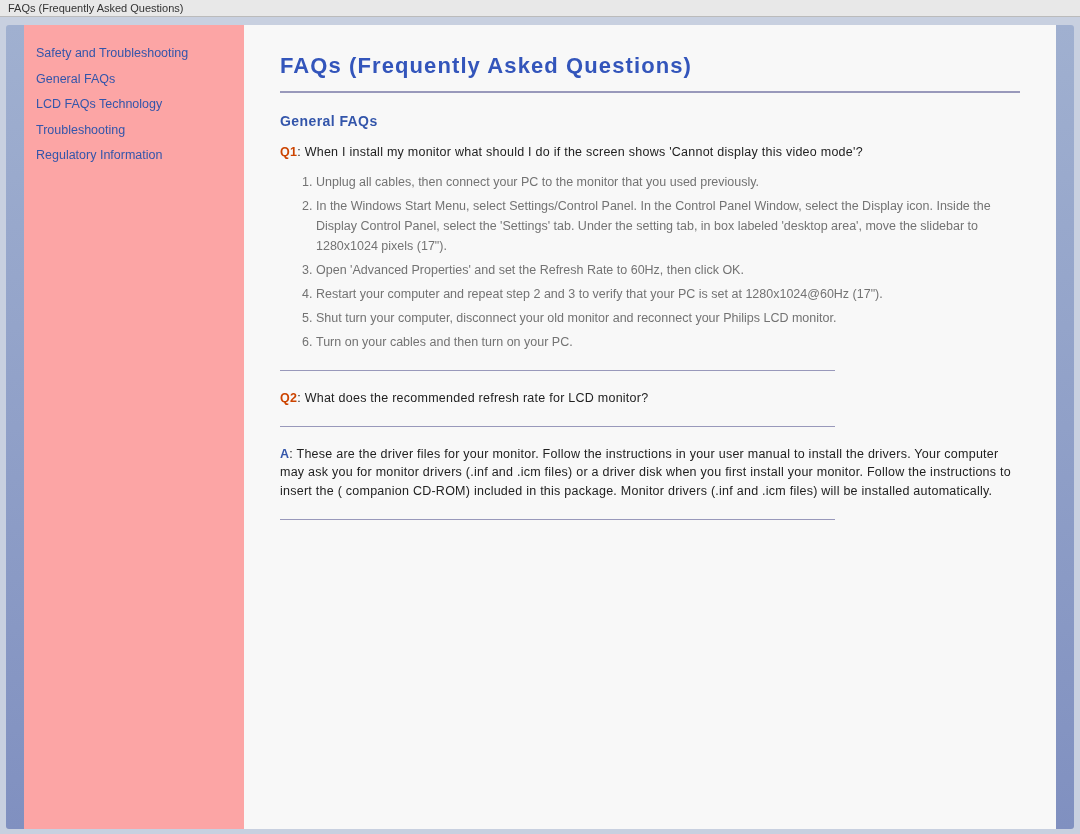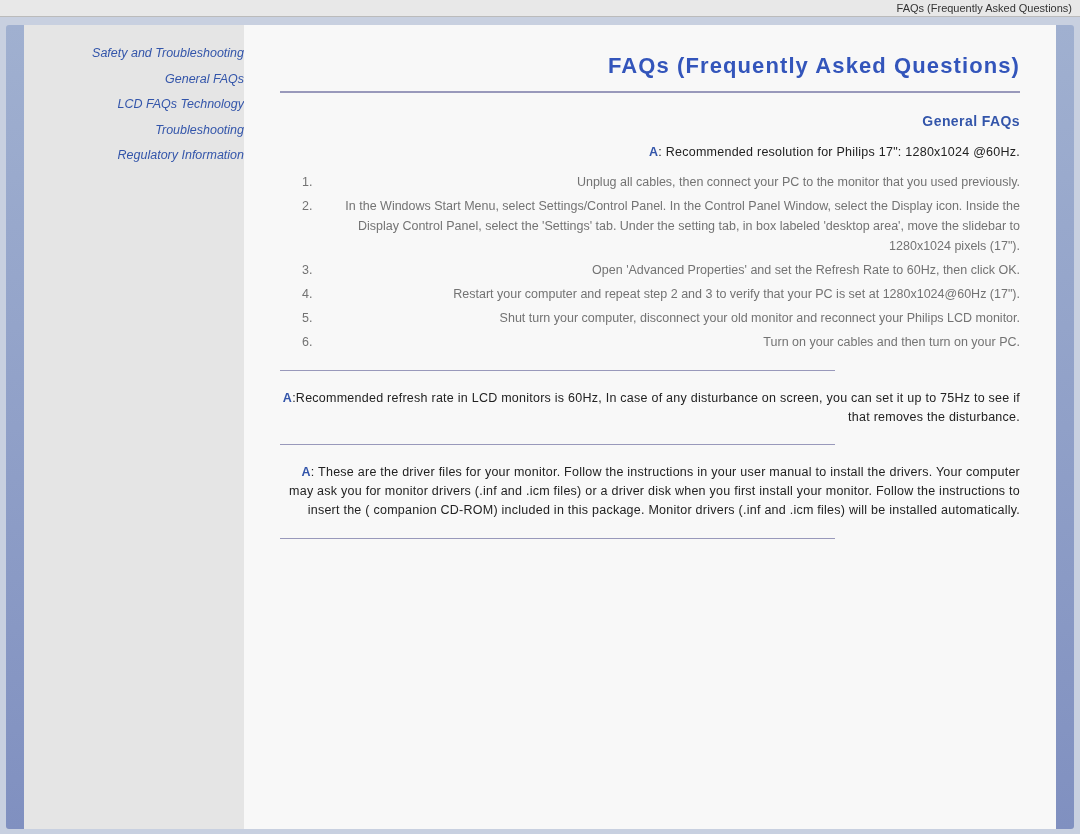--- a/index.html
+++ b/index.html
@@ -1,15 +1,15 @@
 <!DOCTYPE html>
 <html><head>
   <meta charset="utf-8">
   <style>
-    * { margin: 0; padding: 0; box-sizing: border-box; text-align: right; }
+    * { margin: 0; padding: 0; box-sizing: border-box; }
 
     body {
       font-family: Arial, sans-serif;
       font-size: 13px;
       background: #c8d0e0;
       width: 1080px;
       min-height: 834px;
     }
 
     .title-bar {
@@ -29,24 +29,23 @@
 
     .left-accent {
       width: 18px;
       background: linear-gradient(to bottom, #a0b0d0, #8090c0);
       border-radius: 3px 0 0 3px;
       flex-shrink: 0;
     }
 
     .sidebar {
       width: 220px;
-      background: #e5e5e5;
-      padding: 20px 0;
+      background: #fca5a5;
+      padding: 20px 12px;
       flex-shrink: 0;
-      font-style: italic;
     }
 
     .sidebar a {
       display: block;
       color: #3355aa;
       text-decoration: none;
       margin-bottom: 8px;
       font-size: 12.5px;
       line-height: 1.4;
     }
@@ -159,33 +158,33 @@
   </div>
 
   <div class="main-content">
     <div class="page-title">FAQs (Frequently Asked Questions)</div>
     <hr class="title-divider">
 
     <div class="section-title">General FAQs</div>
 
     <div id="questions-container">
         <div class="q-block">
-          <p class="answer-intro"><span class="a-label">A</span>: Recommended resolution for Philips 17": 1280x1024 @60Hz.</p>
+          <p class="question"><span class="q-label">Q1</span>: When I install my monitor what should I do if the screen shows 'Cannot display this video mode'?</p>
           <ol class="answer-list">
             <li>Unplug all cables, then connect your PC to the monitor that you used previously.</li>
             <li>In the Windows Start Menu, select Settings/Control Panel. In the Control Panel Window, select the Display icon. Inside the Display Control Panel, select the 'Settings' tab. Under the setting tab, in box labeled 'desktop area', move the slidebar to 1280x1024 pixels (17").</li>
             <li>Open 'Advanced Properties' and set the Refresh Rate to 60Hz, then click OK.</li>
             <li>Restart your computer and repeat step 2 and 3 to verify that your PC is set at 1280x1024@60Hz (17").</li>
             <li>Shut turn your computer, disconnect your old monitor and reconnect your Philips LCD monitor.</li>
             <li>Turn on your cables and then turn on your PC.</li>
           </ol>
         </div>
         <hr class="section-divider">
         <div class="q-block">
-          <p class="answer-intro"><span class="a-label">A</span>:Recommended refresh rate in LCD monitors is 60Hz, In case of any disturbance on screen, you can set it up to 75Hz to see if that removes the disturbance.</p>
+          <p class="question"><span class="q-label">Q2</span>: What does the recommended refresh rate for LCD monitor?</p>
         </div>
         <hr class="section-divider">
         <div class="q-block">
           <p class="answer-intro"><span class="a-label">A</span>: These are the driver files for your monitor. Follow the instructions in your user manual to install the drivers. Your computer may ask you for monitor drivers (.inf and .icm files) or a driver disk when you first install your monitor. Follow the instructions to insert the ( companion CD-ROM) included in this package. Monitor drivers (.inf and .icm files) will be installed automatically.</p>
         </div>
         <hr class="section-divider">
       </div>
   </div>
 
   <div class="right-accent"></div>

